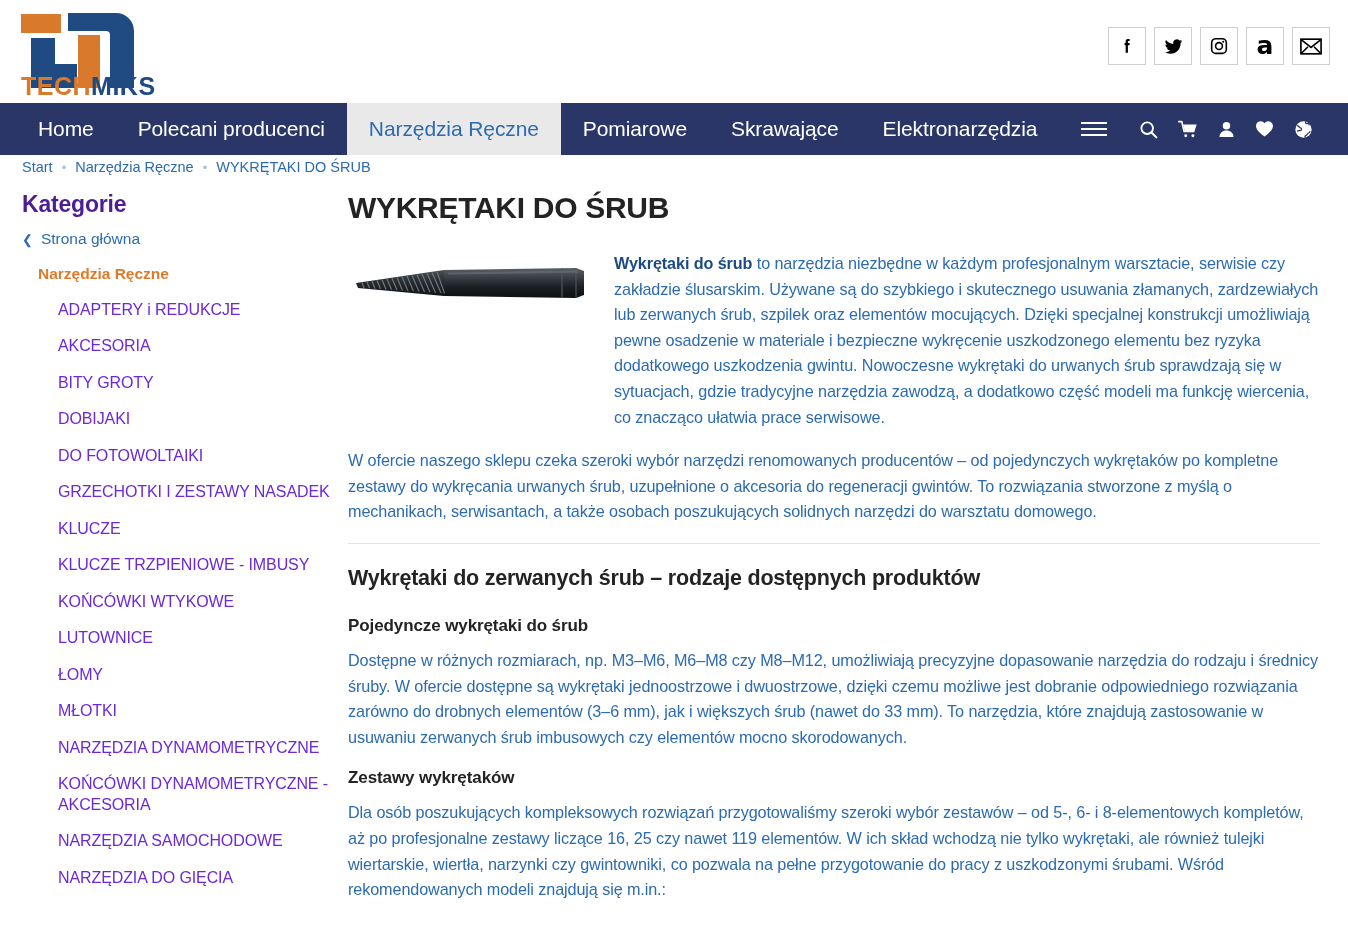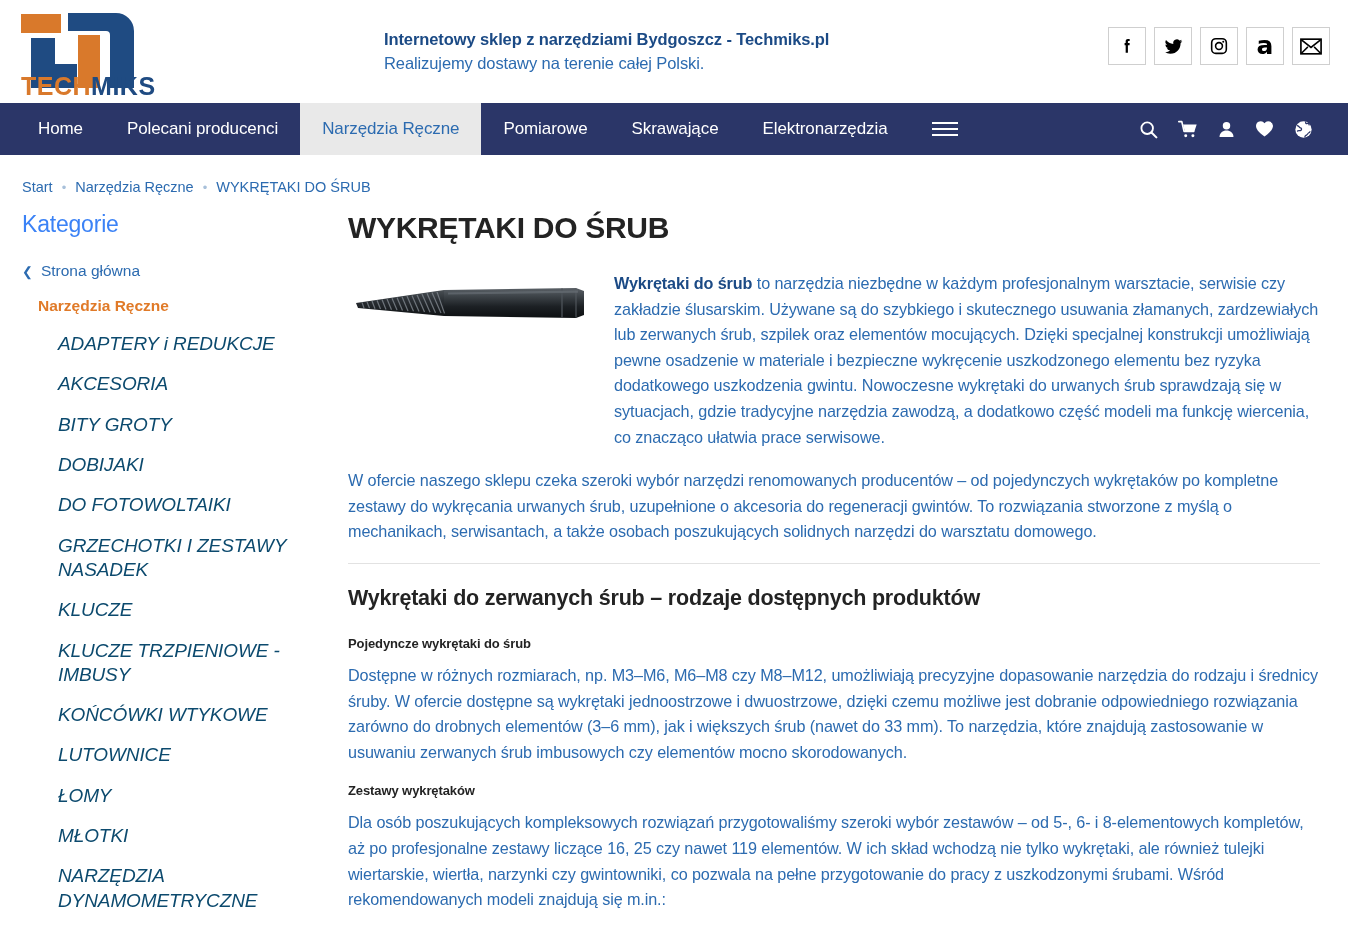--- a/index.html
+++ b/index.html
@@ -75,21 +75,21 @@
     background: #2b3668;
     display: flex;
     align-items: stretch;
     position: relative;
   }
   .nav-item {
     display: flex;
     align-items: center;
     padding: 16px 22px;
     color: #ffffff;
-    font-size: 17px;
+    font-size: 21px;
     cursor: pointer;
     white-space: nowrap;
     letter-spacing: -0.1px;
   }
   .nav-item:first-child { padding-left: 38px; }
   .nav-item.active {
     background: #e9e9e9;
     color: #2c6bb0;
   }
   .nav-burger {
@@ -113,21 +113,21 @@
   }
   .nav-icons .ni {
     cursor: pointer;
     color: #fff;
     display: flex;
     align-items: center;
   }
 
   
   .breadcrumb {
-    padding: 24px 0 0 22px;
+    padding: 4px 0 0 22px;
     font-size: 14.5px;
     color: #2c6bb0;
     display: flex;
     align-items: center;
     gap: 9px;
   }
   .breadcrumb a { color: #2c6bb0; text-decoration: none; cursor: pointer; }
   .bc-sep { color: #a8c0da; font-size: 13px; }
 
   
@@ -137,23 +137,23 @@
   }
 
   
   .sidebar {
     width: 330px;
     flex: 0 0 330px;
     padding-left: 22px;
   }
   .sidebar h2 {
     font-size: 23px;
-    color: #3b82f6;
-    font-weight: normal;
-    margin-bottom: 24px;
+    color: #4c1d95;
+    font-weight: bold;
+    margin-bottom: 12px;
     letter-spacing: -0.2px;
   }
   .side-home {
     font-size: 15.5px;
     color: #2c6bb0;
     display: flex;
     align-items: center;
     gap: 8px;
     margin-bottom: 17px;
     cursor: pointer;
@@ -162,27 +162,26 @@
   .side-cur {
     font-size: 15.5px;
     color: #e07a28;
     font-weight: bold;
     margin-left: 16px;
     margin-bottom: 17px;
     cursor: pointer;
   }
   .side-list { list-style: none; margin-left: 36px; }
   .side-list li {
-    font-size: 19px;
-    color: #0c4a6e;
+    font-size: 16px;
+    color: #6d28d9;
     margin-bottom: 16px;
     cursor: pointer;
     line-height: 1.28;
     letter-spacing: -0.1px;
-    font-style: italic;
   }
 
   
   .main {
     flex: 1;
     padding: 0 28px 0 18px;
     min-width: 0;
   }
   .main h1 {
     font-size: 30px;
@@ -222,21 +221,21 @@
   }
 
   h3.sec {
     font-size: 21.5px;
     color: #232323;
     font-weight: bold;
     margin-bottom: 25px;
     letter-spacing: -0.2px;
   }
   h4.sub {
-    font-size: 13px;
+    font-size: 17px;
     color: #232323;
     font-weight: bold;
     margin-bottom: 12px;
     letter-spacing: -0.1px;
   }
   .spacer-top { margin-top: 14px; }
 </style>
 </head>
 <body>
 
@@ -252,24 +251,20 @@
       <path d="M56 9 h48 a18 18 0 0 1 18 18 v57 h-24 v-53 a4 4 0 0 0 -4 -4 h-38 z" fill="#1f4b82"></path>
 
       <rect x="66" y="31" width="22" height="53" fill="#d9792b"></rect>
 
       <text x="9" y="91" font-family="'Liberation Sans', sans-serif" font-size="25" font-weight="bold" letter-spacing="0.5">
         <tspan fill="#d9792b">TECH</tspan><tspan fill="#1f4b82">MIKS</tspan>
       </text>
     </svg>
   </div>
 
-  <div class="header-text">
-    <div class="header-line1">Internetowy sklep z narzędziami Bydgoszcz - Techmiks.pl</div>
-    <div class="header-line2">Realizujemy dostawy na terenie całej Polski.</div>
-  </div>
 
   <div class="social">
     <div class="social-btn">
       <svg width="20" height="20" viewBox="0 0 24 24">
         <path fill="#000" d="M15.2 8.3h-2.1V6.9c0-.6.4-.8.7-.8h1.4V3.5h-2c-2.3 0-2.8 1.7-2.8 2.8v2h-1.3v2.7h1.3V20h2.7v-9h2l.1-2.7z"></path>
       </svg>
     </div>
     <div class="social-btn">
       <svg width="21" height="21" viewBox="0 0 24 24">
         <path fill="#000" d="M22 5.9c-.7.3-1.5.5-2.4.6.8-.5 1.5-1.3 1.8-2.3-.8.5-1.7.8-2.6 1a4.1 4.1 0 0 0-7 3.8A11.7 11.7 0 0 1 3.4 4.6a4.1 4.1 0 0 0 1.3 5.5c-.7 0-1.3-.2-1.9-.5a4.1 4.1 0 0 0 3.3 4.1c-.6.2-1.2.2-1.8.1a4.1 4.1 0 0 0 3.8 2.9A8.3 8.3 0 0 1 2 18.4a11.7 11.7 0 0 0 6.3 1.9c7.6 0 11.8-6.3 11.8-11.8v-.5c.8-.6 1.5-1.3 1.9-2.1z"></path>

